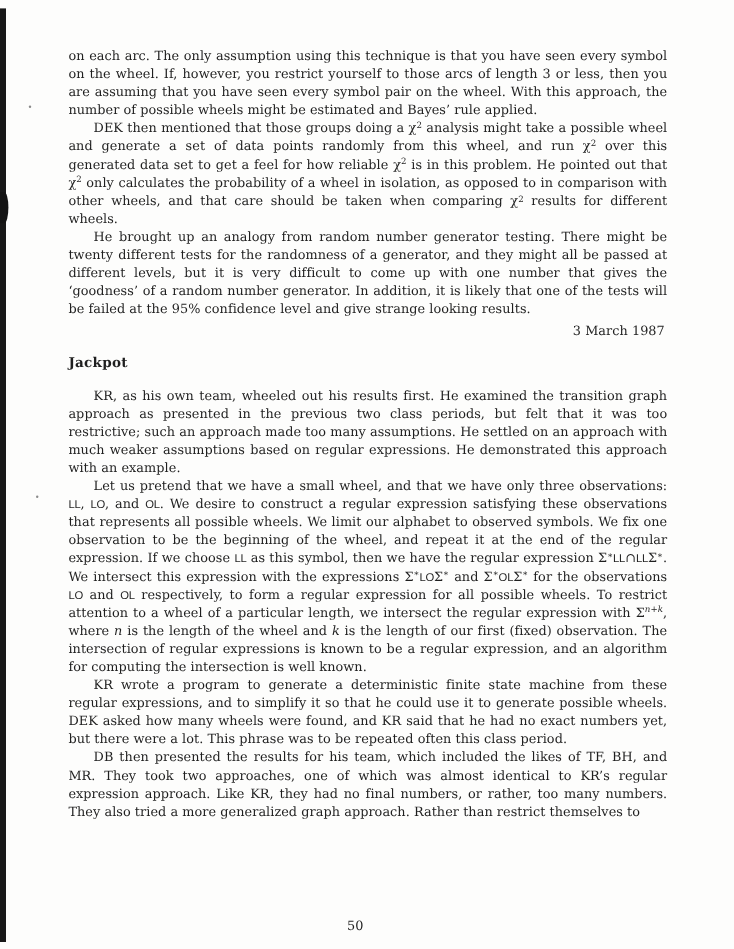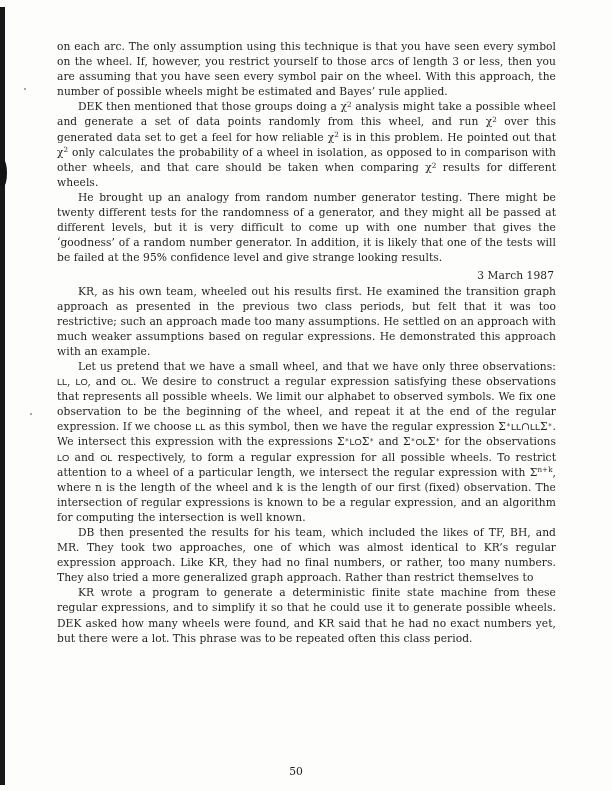--- a/index.html
+++ b/index.html
@@ -77,20 +77,21 @@
     font-family: "DejaVu Serif", serif;
   }
   sup {
     font-size: 7.2px;
     line-height: 0;
     vertical-align: baseline;
     position: relative;
     top: -0.45em;
   }
   .it {
+    font-style: italic;
   }
   .page-number {
     position: absolute;
     top: 765px;
     left: 57px;
     width: 478px;
     text-align: center;
     font-size: 10.7px;
   }
 </style>
@@ -101,20 +102,21 @@
   <div class="edge-strip"></div>
   <div class="edge-blob"></div>
   <div class="speck speck-a"></div>
   <div class="speck speck-b"></div>
 
   <div class="text-block">
       <p class="para"><span>on each arc. The only assumption using this technique is that you have seen every symbol on the wheel. If, however, you restrict yourself to those arcs of length 3 or less, then you are assuming that you have seen every symbol pair on the wheel. With this approach, the number of possible wheels might be estimated and Bayes’ rule applied.</span></p>
       <p class="para indent"><span>DEK then mentioned that those groups doing a </span><span class="sym">χ</span><sup>2</sup><span> analysis might take a possible wheel and generate a set of data points randomly from this wheel, and run </span><span class="sym">χ</span><sup>2</sup><span> over this generated data set to get a feel for how reliable </span><span class="sym">χ</span><sup>2</sup><span> is in this problem. He pointed out that </span><span class="sym">χ</span><sup>2</sup><span> only calculates the probability of a wheel in isolation, as opposed to in comparison with other wheels, and that care should be taken when comparing </span><span class="sym">χ</span><sup>2</sup><span> results for different wheels.</span></p>
       <p class="para indent"><span>He brought up an analogy from random number generator testing. There might be twenty different tests for the randomness of a generator, and they might all be passed at different levels, but it is very difficult to come up with one number that gives the ‘goodness’ of a random number generator. In addition, it is likely that one of the tests will be failed at the 95% confidence level and give strange looking results.</span></p>
       <div class="date-line">3 March 1987</div>
+      <h2 class="section-heading">Jackpot</h2>
       <p class="para indent"><span>KR, as his own team, wheeled out his results first. He examined the transition graph approach as presented in the previous two class periods, but felt that it was too restrictive; such an approach made too many assumptions. He settled on an approach with much weaker assumptions based on regular expressions. He demonstrated this approach with an example.</span></p>
       <p class="para indent"><span>Let us pretend that we have a small wheel, and that we have only three observations: </span><span class="code">LL</span><span>, </span><span class="code">LO</span><span>, and </span><span class="code">OL</span><span>. We desire to construct a regular expression satisfying these observations that represents all possible wheels. We limit our alphabet to observed symbols. We fix one observation to be the beginning of the wheel, and repeat it at the end of the regular expression. If we choose </span><span class="code">LL</span><span> as this symbol, then we have the regular expression </span><span class="sym">Σ</span><sup>∗</sup><span class="code">LL</span><span>∩</span><span class="code">LL</span><span class="sym">Σ</span><sup>∗</sup><span>. We intersect this expression with the expressions </span><span class="sym">Σ</span><sup>∗</sup><span class="code">LO</span><span class="sym">Σ</span><sup>∗</sup><span> and </span><span class="sym">Σ</span><sup>∗</sup><span class="code">OL</span><span class="sym">Σ</span><sup>∗</sup><span> for the observations </span><span class="code">LO</span><span> and </span><span class="code">OL</span><span> respectively, to form a regular expression for all possible wheels. To restrict attention to a wheel of a particular length, we intersect the regular expression with </span><span class="sym">Σ</span><sup class="it">n+k</sup><span>, where </span><span class="it">n</span><span> is the length of the wheel and </span><span class="it">k</span><span> is the length of our first (fixed) observation. The intersection of regular expressions is known to be a regular expression, and an algorithm for computing the intersection is well known.</span></p>
+      <p class="para indent"><span>KR wrote a program to generate a deterministic finite state machine from these regular expressions, and to simplify it so that he could use it to generate possible wheels. DEK asked how many wheels were found, and KR said that he had no exact numbers yet, but there were a lot. This phrase was to be repeated often this class period.</span></p>
       <p class="para indent"><span>DB then presented the results for his team, which included the likes of TF, BH, and MR. They took two approaches, one of which was almost identical to KR’s regular expression approach. Like KR, they had no final numbers, or rather, too many numbers. They also tried a more generalized graph approach. Rather than restrict themselves to</span></p>
-      <p class="para indent"><span>KR wrote a program to generate a deterministic finite state machine from these regular expressions, and to simplify it so that he could use it to generate possible wheels. DEK asked how many wheels were found, and KR said that he had no exact numbers yet, but there were a lot. This phrase was to be repeated often this class period.</span></p>
     </div>
 
   <div class="page-number">50</div>
 </div>
 
 </body></html>

